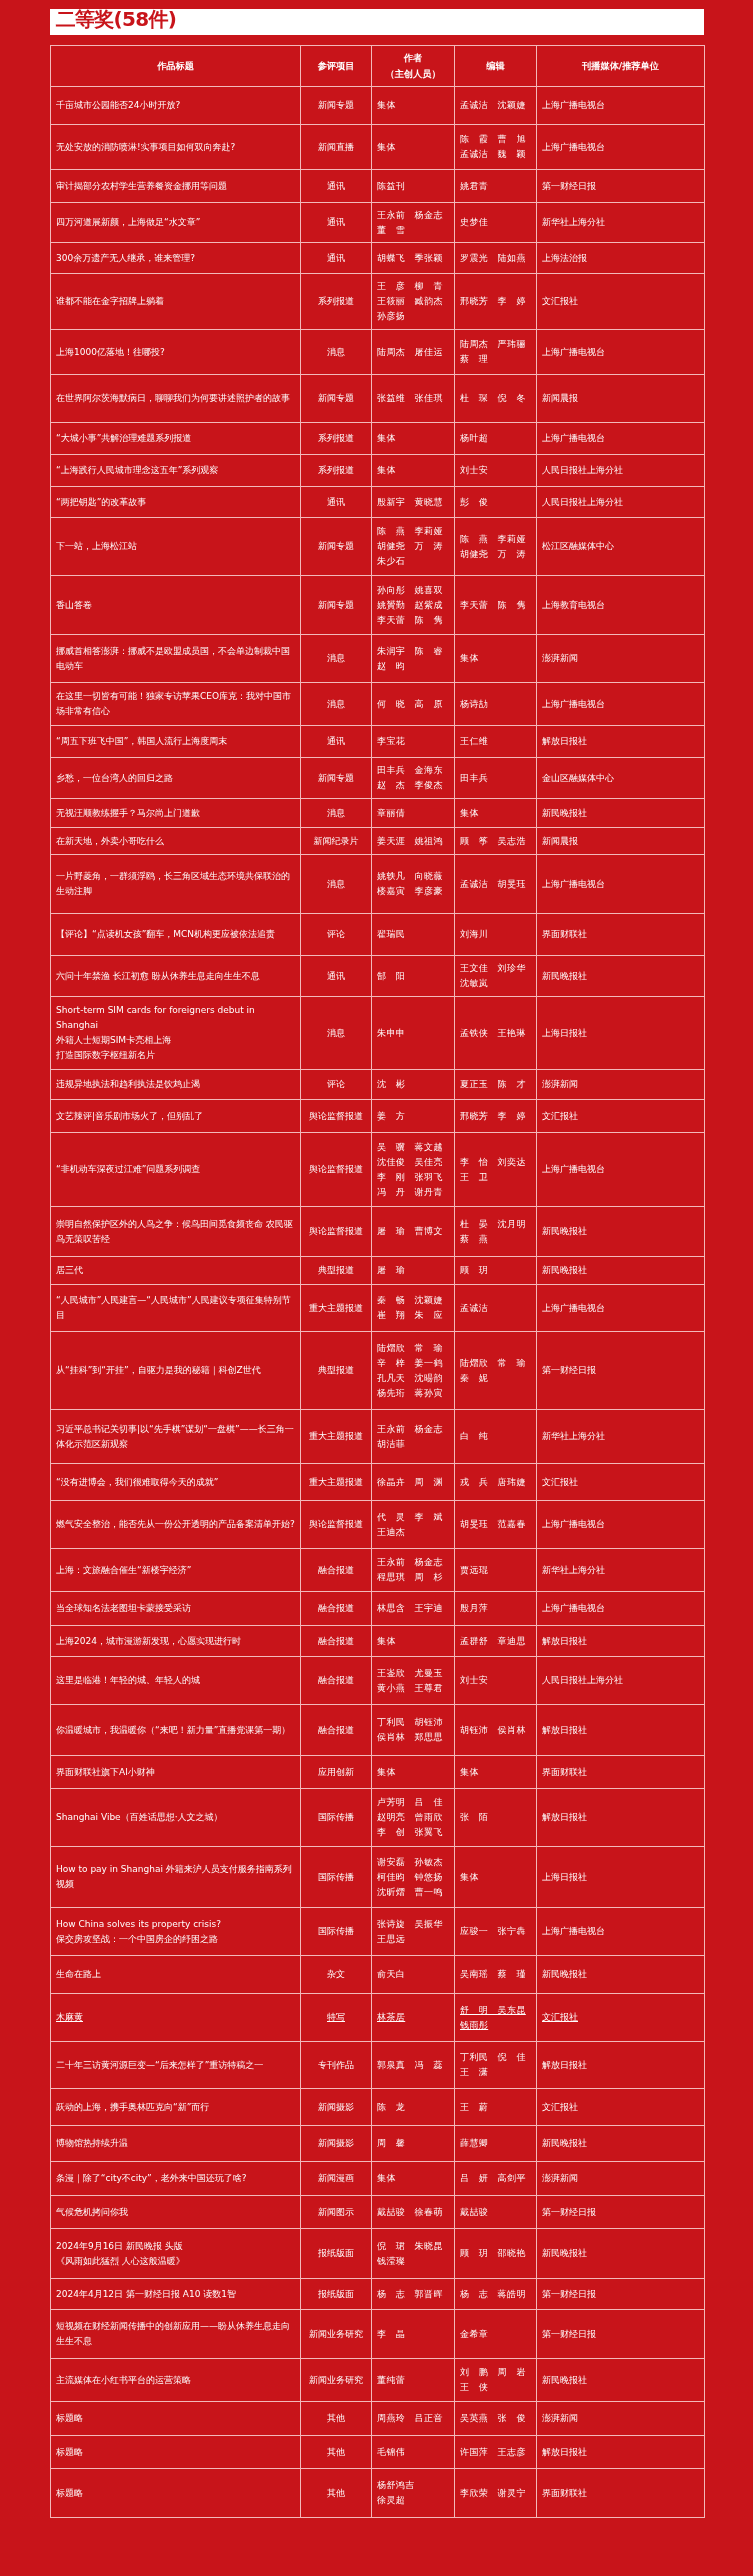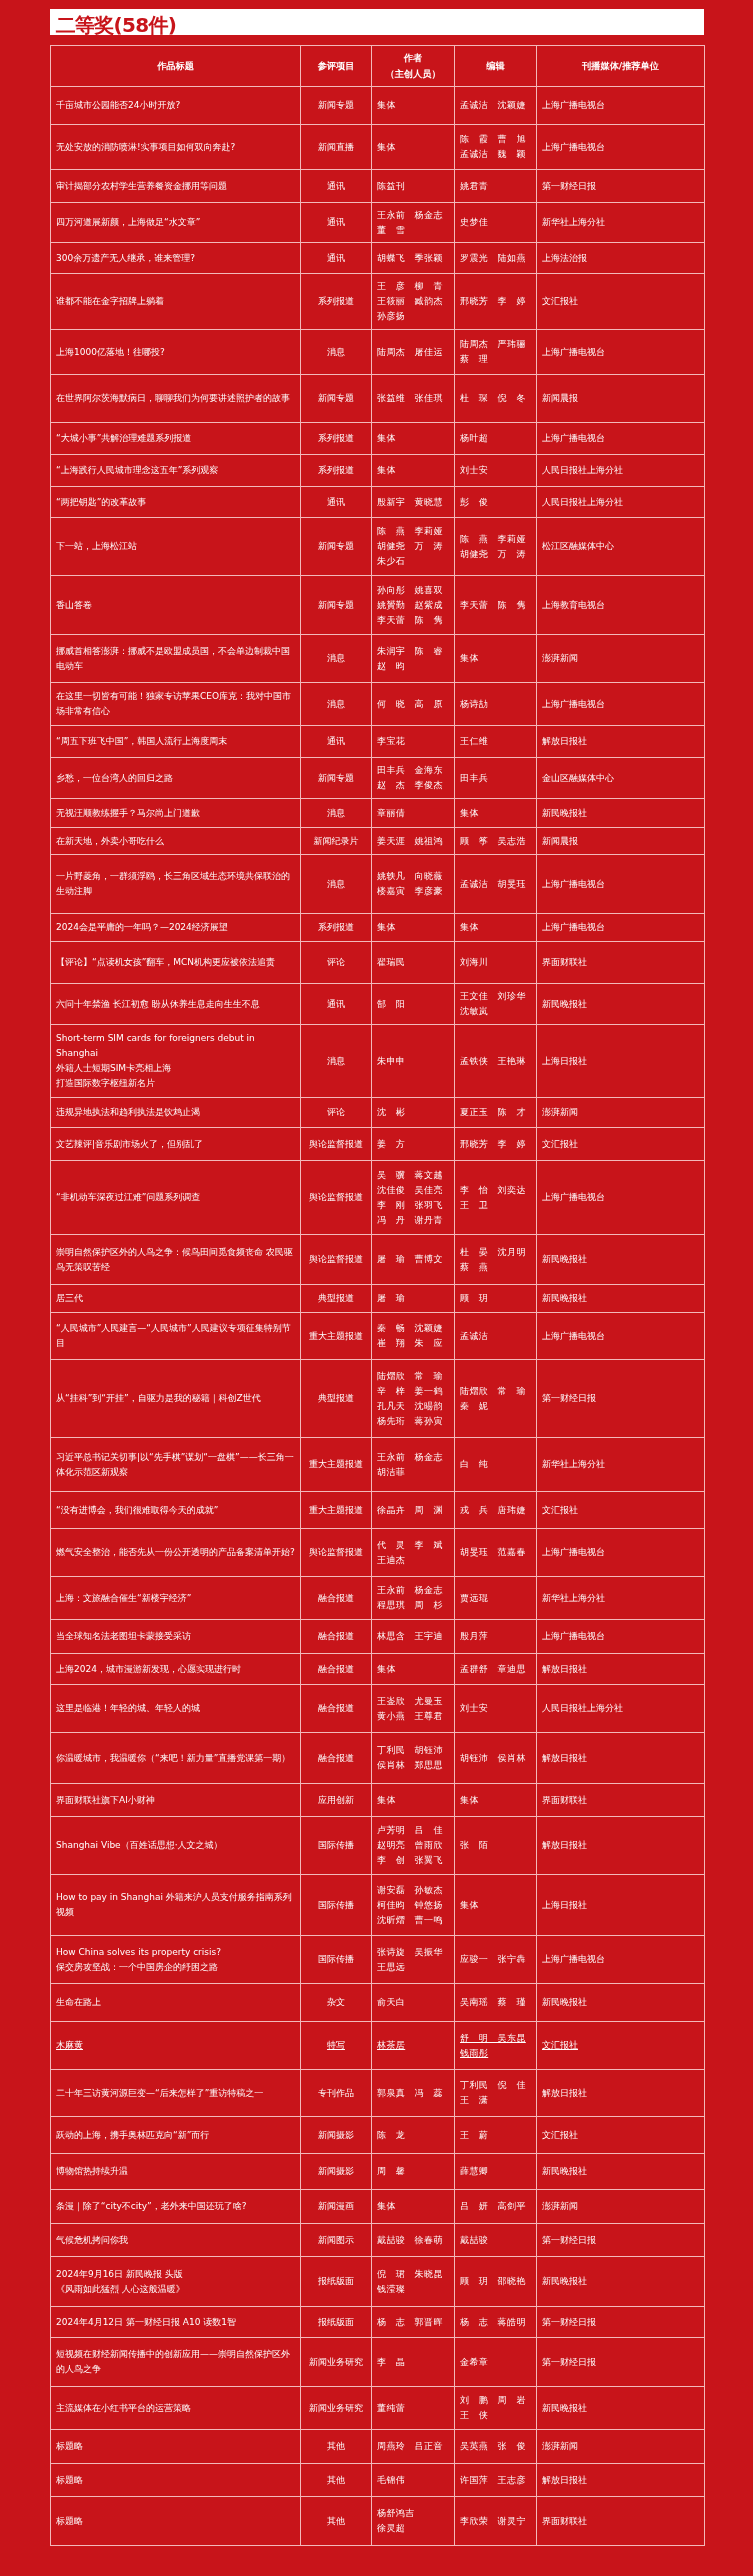--- a/index.html
+++ b/index.html
@@ -12,21 +12,21 @@
     position: relative;
     overflow: hidden;
   }
   .title-box {
     position: absolute;
     left: 50px; top: 9.2px;
     width: 654px; height: 25.6px;
     background: #ffffff;
     box-sizing: border-box;
     padding-left: 5.7px;
-    display: flex; align-items: flex-end;
+    display: flex; align-items: flex-start;
   }
   .title-box span {
     color: #c8141a;
     font-size: 20px;
     font-weight: bold;
     letter-spacing: -0.7px;
     line-height: 1;
   }
   table.awards {
     position: absolute;
@@ -231,27 +231,20 @@
         <td class="media">新闻晨报</td>
       </tr>
       <tr style="height: 59px;">
         <td class="ttl">一片野菱角，一群须浮鸥，长三角区域生态环境共保联治的生动注脚</td>
         <td class="cat">消息</td>
         <td class="auth">姚轶凡　向晓薇
 楼嘉寅　李彦豪</td>
         <td class="edit">孟诚洁　胡旻珏</td>
         <td class="media">上海广播电视台</td>
       </tr>
-      <tr style="height: 28.4px;">
-        <td class="ttl">2024会是平庸的一年吗？—2024经济展望</td>
-        <td class="cat">系列报道</td>
-        <td class="auth">集体</td>
-        <td class="edit">集体</td>
-        <td class="media">上海广播电视台</td>
-      </tr>
       <tr style="height: 42px;">
         <td class="ttl">【评论】“点读机女孩”翻车，MCN机构更应被依法追责</td>
         <td class="cat">评论</td>
         <td class="auth">翟瑞民</td>
         <td class="edit">刘海川</td>
         <td class="media">界面财联社</td>
       </tr>
       <tr style="height: 41px; padding-left: 6px;">
         <td class="ttl">六问十年禁渔 长江初愈 盼从休养生息走向生生不息</td>
         <td class="cat">通讯</td>
@@ -484,21 +477,21 @@
         <td class="media">新民晚报社</td>
       </tr>
       <tr style="height: 31px;">
         <td class="ttl">2024年4月12日 第一财经日报 A10 读数1智</td>
         <td class="cat">报纸版面</td>
         <td class="auth">杨　志　郭晋晖</td>
         <td class="edit">杨　志　蒋皓明</td>
         <td class="media">第一财经日报</td>
       </tr>
       <tr style="height: 49px;">
-        <td class="ttl">短视频在财经新闻传播中的创新应用——崇明自然保护区外的人鸟之争</td>
+        <td class="ttl">短视频在财经新闻传播中的创新应用——盼从休养生息走向生生不息</td>
         <td class="cat">新闻业务研究</td>
         <td class="auth">李　晶</td>
         <td class="edit">金希章</td>
         <td class="media">第一财经日报</td>
       </tr>
       <tr style="height: 43px;">
         <td class="ttl">主流媒体在小红书平台的运营策略</td>
         <td class="cat">新闻业务研究</td>
         <td class="auth">董纯蕾</td>
         <td class="edit">刘　鹏　周　岩

